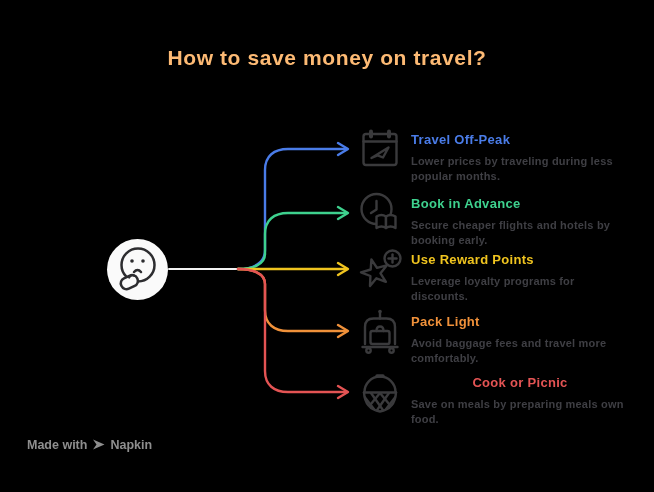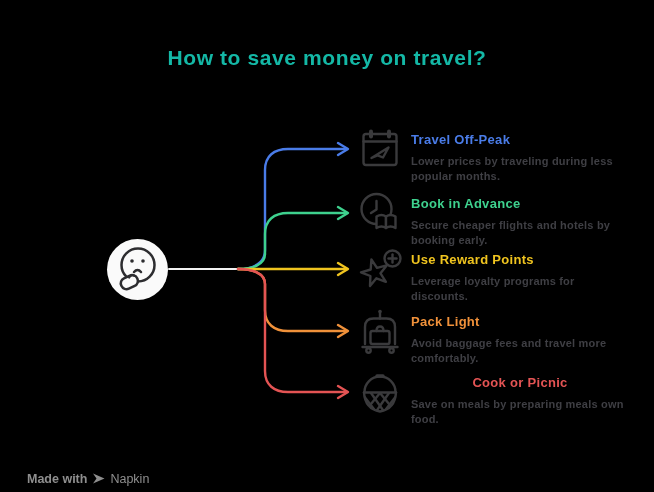--- a/index.html
+++ b/index.html
@@ -31,38 +31,38 @@
   .item-icon { flex: 0 0 auto; }
   .item-text { padding-top: 6px; }
   .item-title { font-size: 13px; font-weight: bold; letter-spacing: 0.3px; }
   .item-desc {
     margin-top: 7px; width: 218px;
     font-size: 11px; line-height: 15px; font-weight: bold;
     color: #3f3f44; letter-spacing: 0.2px;
   }
 
   .watermark {
-    position: absolute; left: 27px; top: 471px;
+    position: absolute; left: 27px; top: 437px;
     display: flex; align-items: center; gap: 4px;
     font-size: 12.5px; font-weight: bold;
   }
-  .watermark .brand { font-weight: normal; text-align: right; }
+  .watermark .brand { font-weight: bold; text-align: right; }
 
   .conn { fill: none; stroke-width: 2.4; stroke-linecap: round; stroke-linejoin: round; }
   .stem { fill: none; stroke-width: 2; stroke-linecap: round; }
   .icon-stroke { fill: none; stroke: var(--icon-color); stroke-width: 2.4; stroke-linecap: round; stroke-linejoin: round; }
   .icon-fill-occlude { fill: #000; stroke: var(--icon-color); stroke-width: 2.4; stroke-linecap: round; stroke-linejoin: round; }
   .icon-dot { fill: var(--icon-color); stroke: none; }
 </style>
 </head>
 <body style="background-color: rgb(0, 0, 0);">
 
 <div class="canvas">
 
-  <div class="diagram-title" style="color: #14b8a6; text-align: center;">How to save money on travel?</div>
+  <div class="diagram-title" style="color: #fdba74; text-align: center;">How to save money on travel?</div>
 
   <svg class="connectors" width="654" height="492" viewBox="0 0 654 492">
     <path class="stem" d="M169 269 H238" style="stroke: rgb(242, 242, 242);"></path>
     <g class="conn" style="stroke: rgb(74, 124, 232);">
       <path d="M238 269 C254 269 265 263 265 250 L265 170 C265 156 274 149 288 149 L347 149"></path>
       <path d="M338 143 L348 149 L338 155"></path>
     </g>
     <g class="conn" style="stroke: rgb(62, 209, 142);">
       <path d="M238 269 C252 269 265 265 265 254 L265 234 C265 220 274 213 288 213 L347 213"></path>
       <path d="M338 207 L348 213 L338 219"></path>

